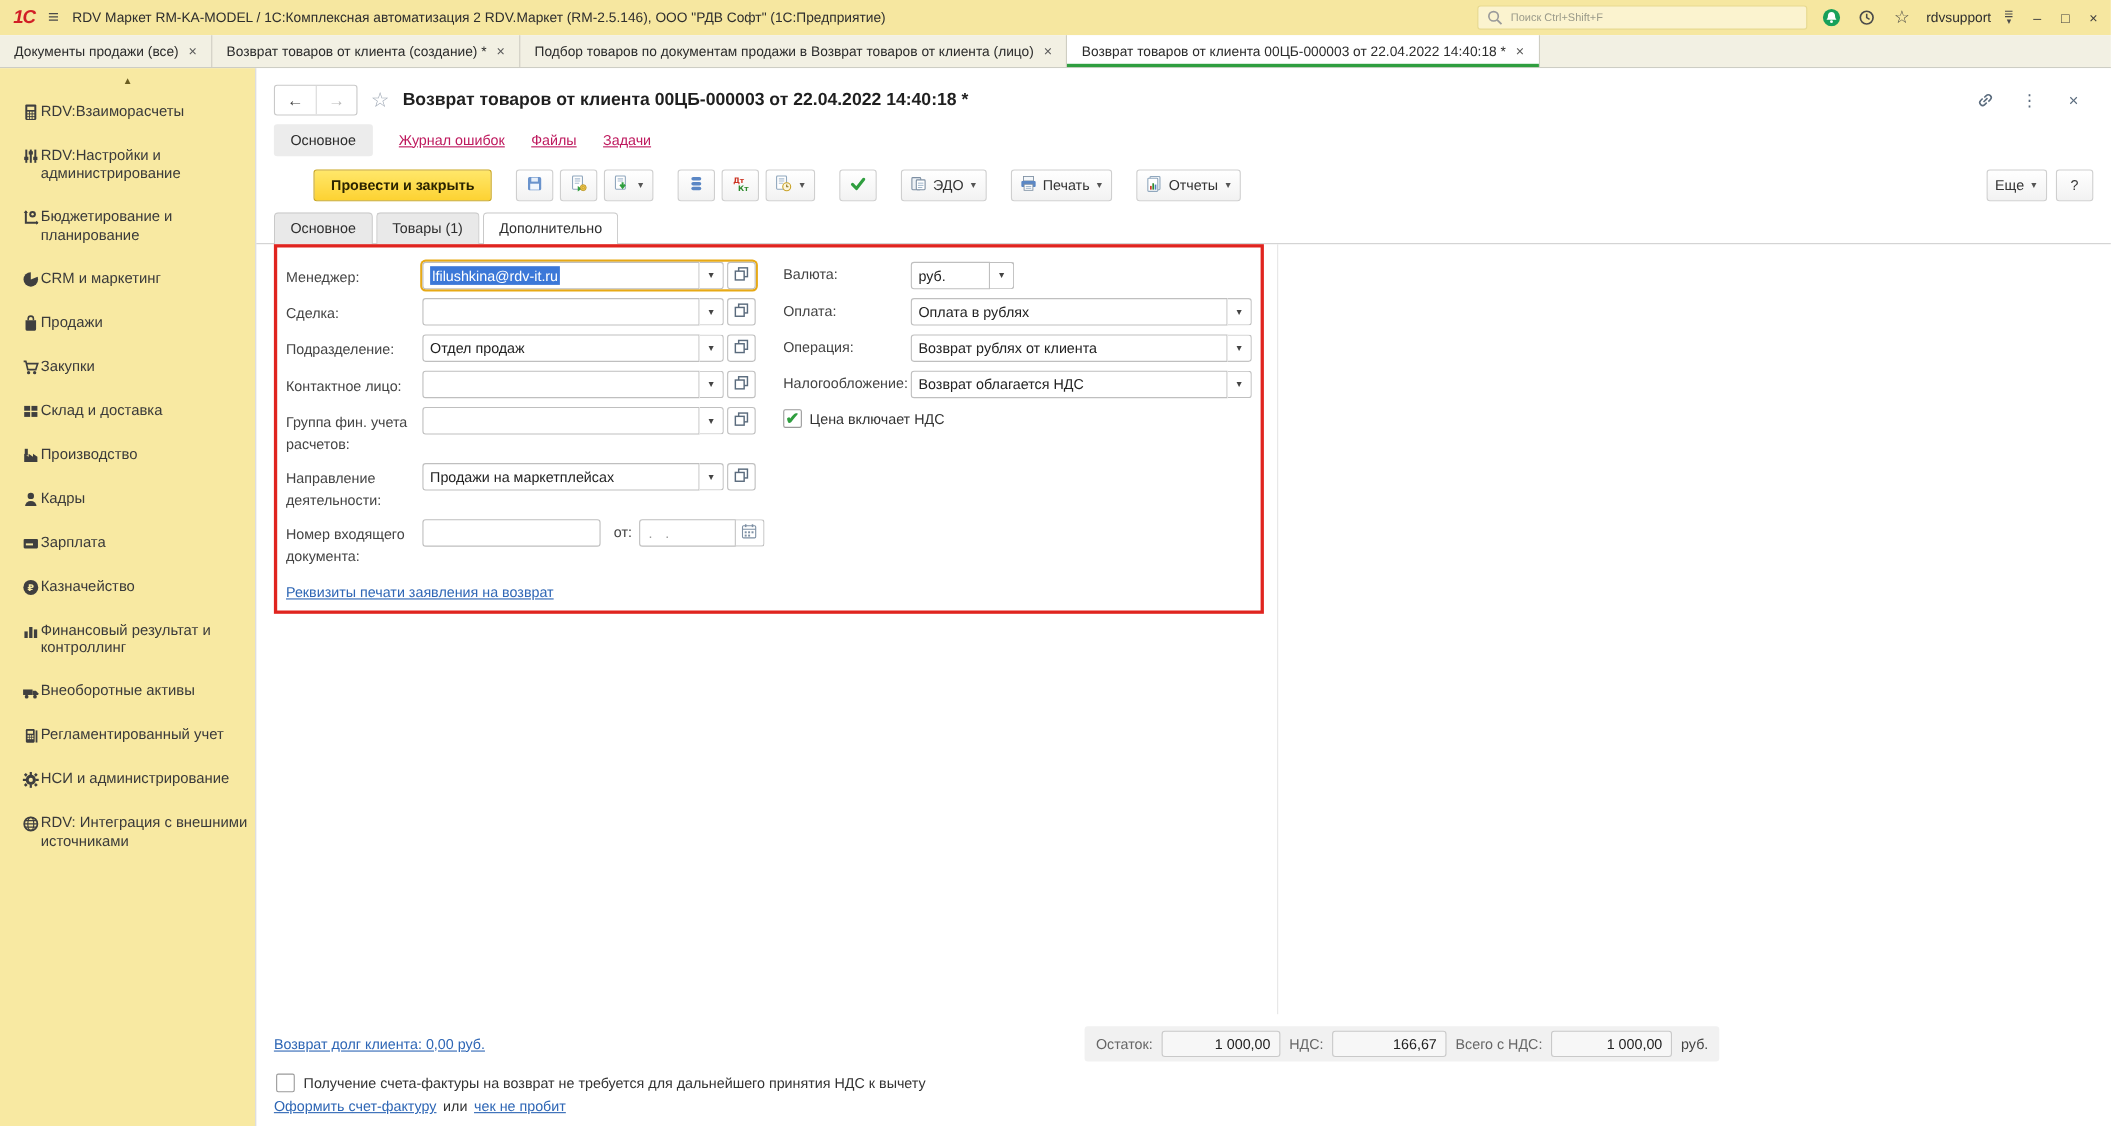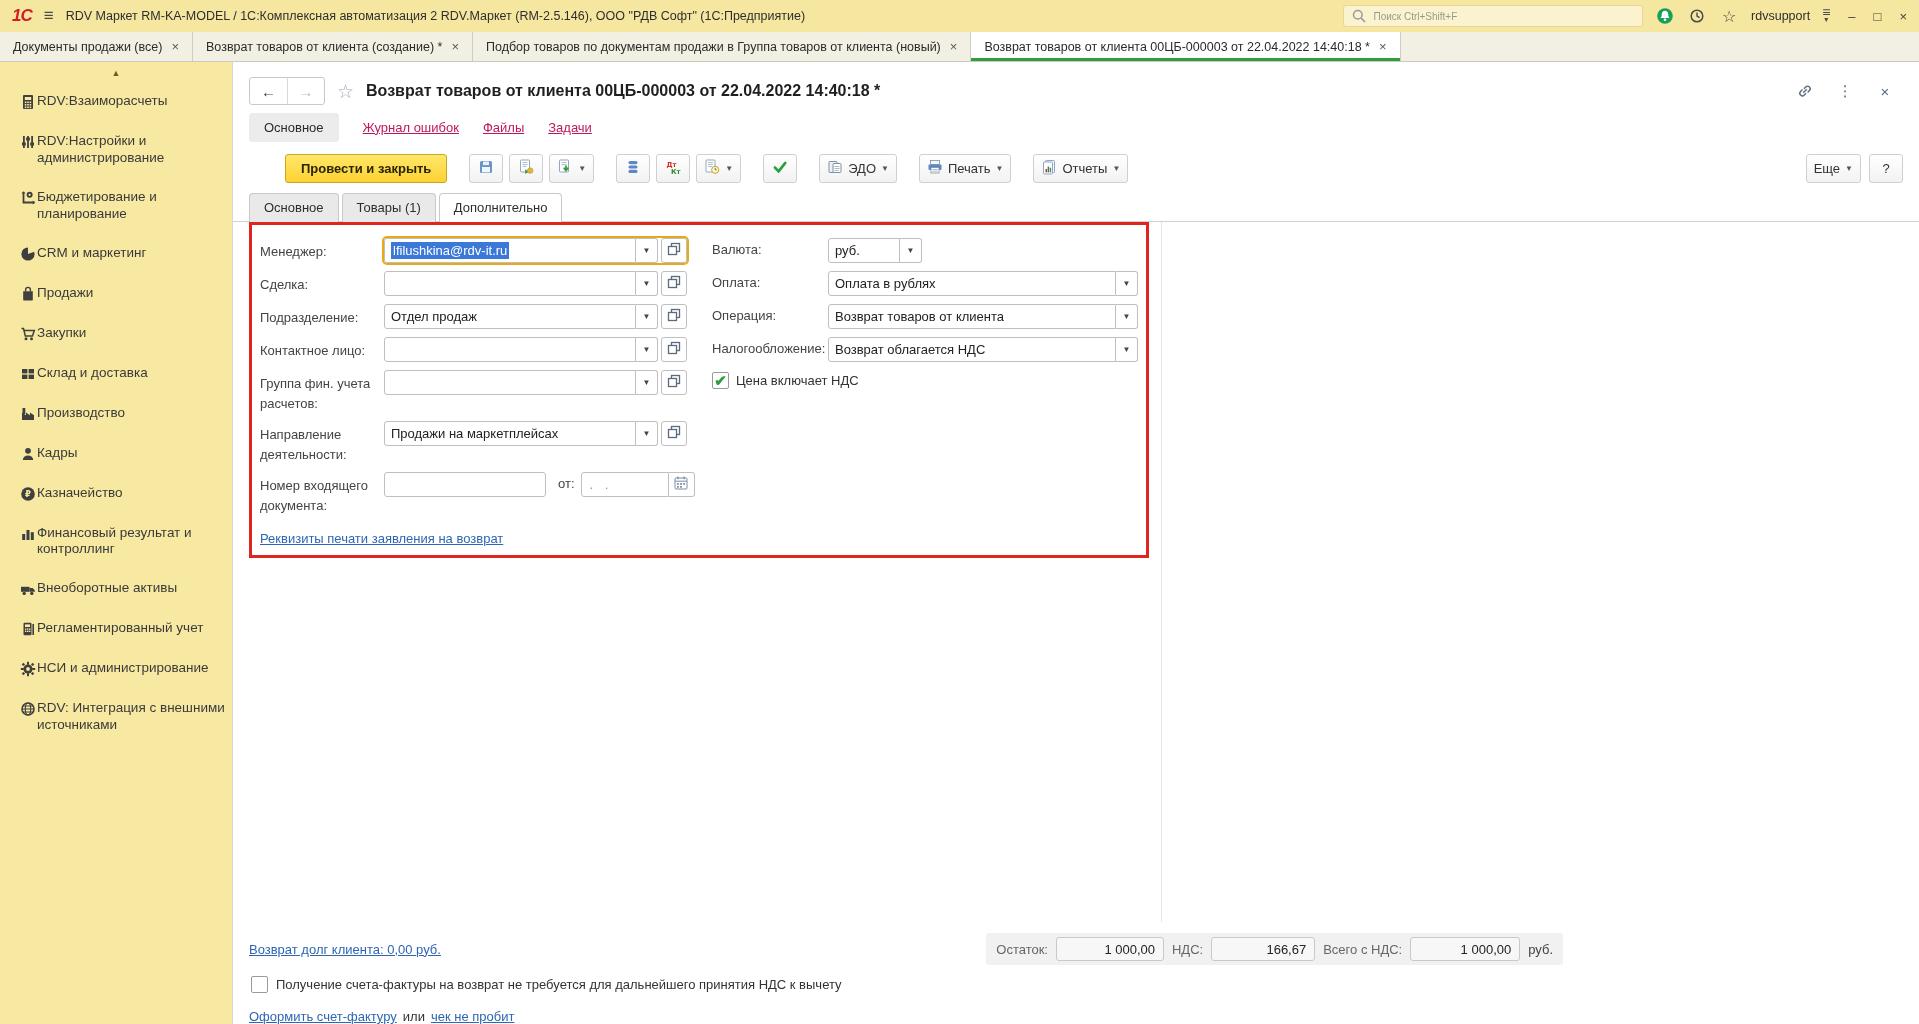--- a/index.html
+++ b/index.html
@@ -95,21 +95,21 @@
 
   
   .f-row1 { display:flex; align-items:center; height:42px; padding-left:16px; position:relative; }
   .debt-link { color:#2e66b5; text-decoration:underline; cursor:pointer; }
   .totals { position:absolute; right:356px; top:5px; background:#f1f1f1; border-radius:3px; display:flex; align-items:center; gap:8px; padding:4px 10px; height:32px; }
   .tlabel { color:#666; }
   .tfield { background:#f7f7f7; border:1px solid #c9c9c9; border-radius:3px; height:24px; display:flex; align-items:center; justify-content:flex-end; padding:0 8px; color:#222; }
   .tf0 { width:108px; } .tf1 { width:104px; } .tf2 { width:110px; }
   .tcur { color:#444; }
   .f-row2 { display:flex; gap:8px; align-items:center; padding-left:18px; height:28px; color:#333; }
-  .f-row3 { display:flex; gap:6px; align-items:flex-end; padding-left:16px; height:26px; }
+  .f-row3 { display:flex; gap:6px; align-items:flex-start; padding-left:16px; height:26px; }
 </style>
 </head>
 <body>
 
 <div class="titlebar">
   <span class="logo-1c">1С</span>
   <span class="burger">≡</span>
   <span class="win-title">RDV Маркет RM-KA-MODEL / 1С:Комплексная автоматизация 2 RDV.Маркет (RM-2.5.146), ООО "РДВ Софт"  (1С:Предприятие)</span>
   <span class="tb-spacer"></span>
   <div class="searchbox">
@@ -150,21 +150,21 @@
 <div class="tabbar">
     <div class="tab">
       <span>Документы продажи (все)</span>
       <span class="tab-close">×</span>
     </div>
     <div class="tab">
       <span>Возврат товаров от клиента (создание) *</span>
       <span class="tab-close">×</span>
     </div>
     <div class="tab">
-      <span>Подбор товаров по документам продажи в Группа товаров от клиента (новый)</span>
+      <span>Подбор товаров по документам продажи в Возврат товаров от клиента (лицо)</span>
       <span class="tab-close">×</span>
     </div>
     <div class="tab active">
       <span>Возврат товаров от клиента 00ЦБ-000003 от 22.04.2022 14:40:18 *</span>
       <span class="tab-close">×</span>
     </div>
   </div>
 
 <div class="app-body">
   <div class="sidebar">
@@ -250,20 +250,27 @@
               <rect x="2.5" y="2" width="2.8" height="6" fill="#3f3f3f"></rect>
             </svg></span>
       <span>Производство</span>
     </div>
         <div class="side-item">
       <span class="sicon"><svg viewBox="0 0 16 16" width="16" height="16" aria-hidden="true">
               <circle cx="8" cy="4.8" r="2.9" fill="#3f3f3f"></circle>
               <path d="M2.8 14 a5.2 4.6 0 0 1 10.4 0 Z" fill="#3f3f3f"></path>
             </svg></span>
       <span>Кадры</span>
+    </div>
+        <div class="side-item">
+      <span class="sicon"><svg viewBox="0 0 16 16" width="16" height="16" aria-hidden="true">
+              <rect x="1.5" y="4" width="13" height="8.6" rx="1" fill="#3f3f3f"></rect>
+              <rect x="3.5" y="8" width="6.5" height="1.8" fill="#f8e9a2"></rect>
+            </svg></span>
+      <span>Зарплата</span>
     </div>
         <div class="side-item">
       <span class="sicon"><svg viewBox="0 0 16 16" width="16" height="16" aria-hidden="true">
               <circle cx="8" cy="8" r="6.8" fill="#3f3f3f"></circle>
               <text x="8" y="11" font-size="8.5" fill="#f8e9a2" text-anchor="middle" font-weight="bold" font-family="DejaVu Sans, sans-serif">₽</text>
             </svg></span>
       <span>Казначейство</span>
     </div>
         <div class="side-item">
       <span class="sicon"><svg viewBox="0 0 16 16" width="16" height="16" aria-hidden="true">
@@ -600,21 +607,21 @@
       <div class="finput">
                   <span>Оплата в рублях</span>
                 </div>
       <div class="dbtn">▼</div>
     </div>
             </div>
             <div class="frow wide">
               <div class="frlabel">Операция:</div>
     <div class="fctrl">
       <div class="finput">
-                  <span>Возврат товаров от клиента</span>
+                  <span>Возврат рублях от клиента</span>
                 </div>
       <div class="dbtn">▼</div>
     </div>
             </div>
             <div class="frow wide">
               <div class="frlabel">Налогообложение:</div>
     <div class="fctrl">
       <div class="finput">
                   <span>Возврат облагается НДС</span>
                 </div>

